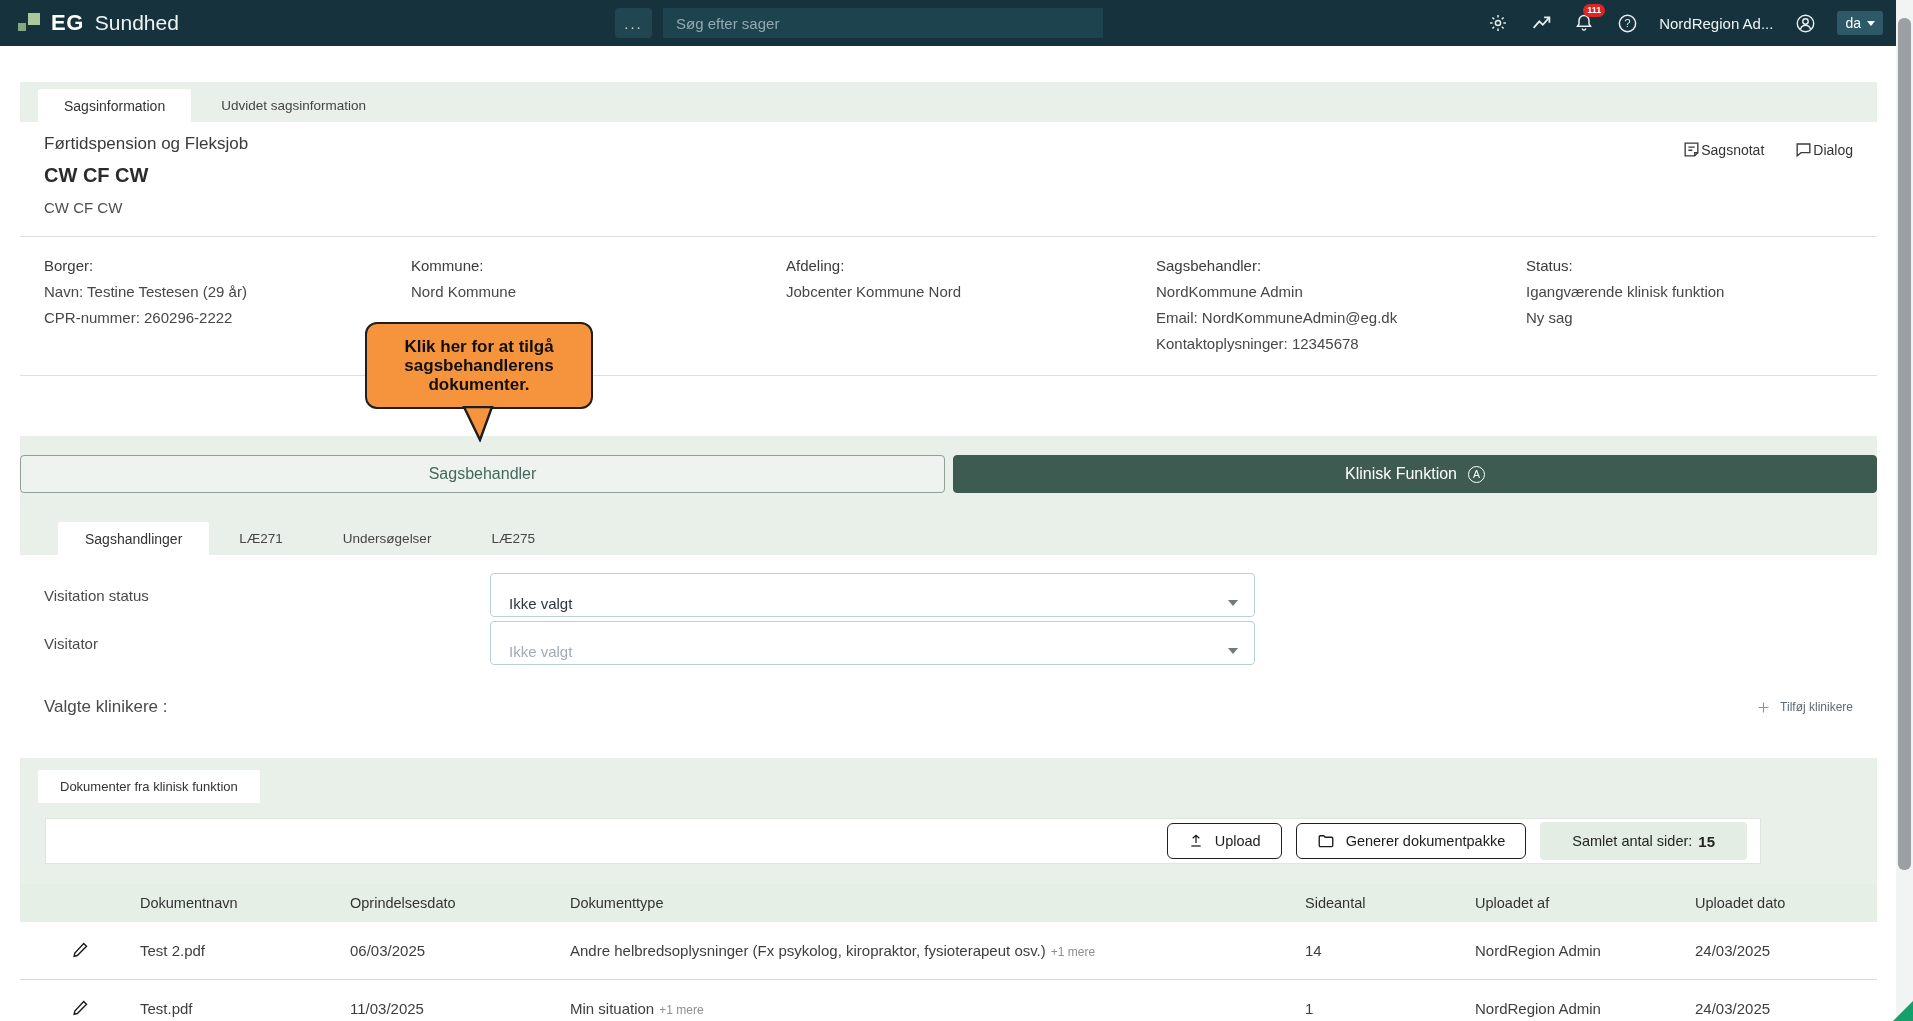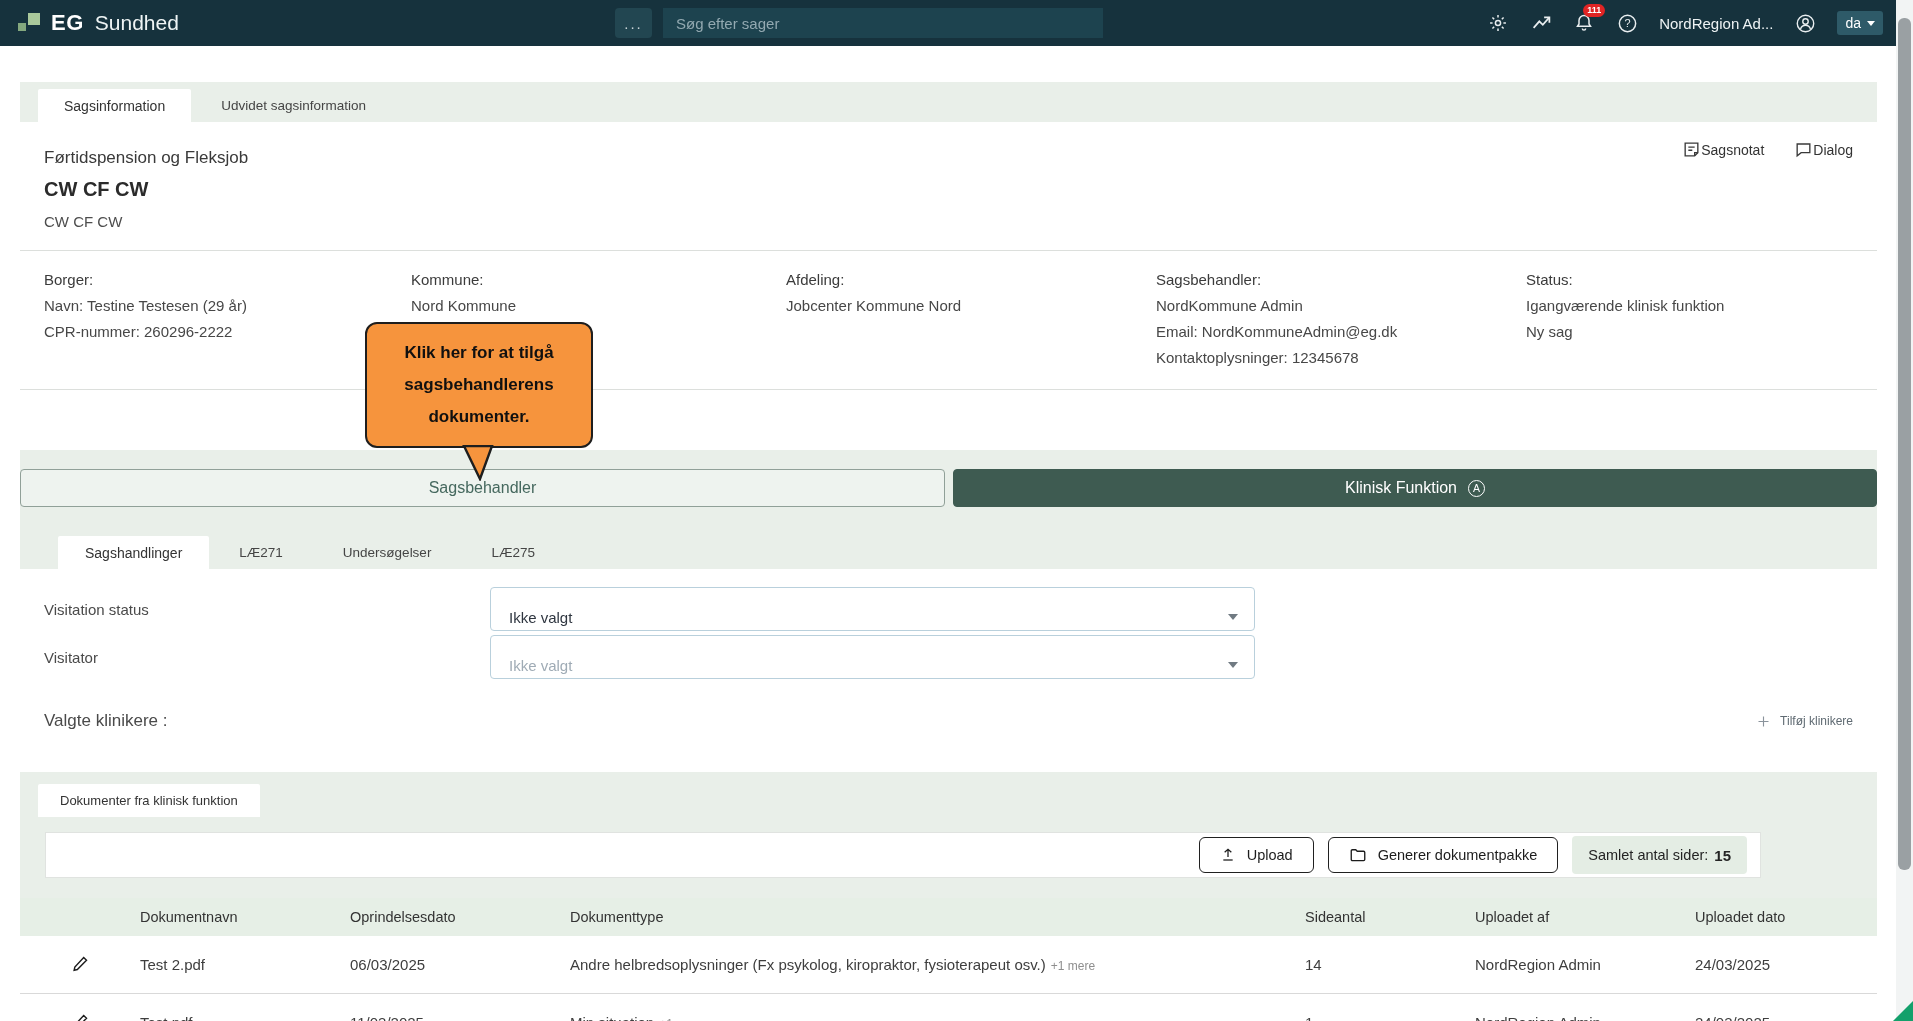--- a/index.html
+++ b/index.html
@@ -38,36 +38,36 @@
   .tab.active { background:#fff; border-radius:2px 2px 0 0; font-size:14px; color:#333; }
   .tabbar1 .tab.active { margin-left:18px; padding:0 26px; }
   .tabbar2 { margin-top:29px; height:33px;padding-left:28px; }
   .tabbar2 .tab { height:33px; }
   .tabbar2 .tab.active { margin-left:10px; padding:0 27px; }
   .tabbar3 { margin-top:12px; height:33px; }
   .tabbar3 .tab.active { margin-left:18px; padding:0 22px; font-size:13px; }
 
   
   .card1 { background:#fff; }
-  .card1-head { padding:26px 24px 20px; position:relative; }
+  .card1-head { padding:12px 24px 20px; position:relative; }
   .case-type { font-size:17px; color:#3a3a3a; }
   .case-title { font-size:20px; font-weight:bold; color:#2b2b2b; margin-top:10px; }
   .case-sub { font-size:15px; color:#4d4d4d; margin-top:12px; }
   .head-actions { position:absolute; top:18px; right:24px; display:flex; gap:30px; }
   .head-action { display:flex; align-items:center; font-size:14px; color:#333; cursor:pointer; }
   .divider { height:1px; background:#dcdfdc; }
   .info-grid { display:grid; grid-template-columns:367px 375px 370px 370px 1fr; padding:16px 24px 18px; }
   .info-label { font-size:15px; color:#3b3b3b; line-height:26px; }
   .info-line { font-size:15px; color:#474747; line-height:26px; }
   .card1-spacer { height:60px; background:#fff; }
 
   
   .tooltip { position:absolute; left:365px; top:322px; width:228px; z-index:20; }
   .tooltip-box { background:#f6943d; border:2px solid #1e1e1e; border-radius:12px; padding:13px 8px;
-                 text-align:center; font-size:17px; font-weight:bold; color:#101010; line-height:32px; }
+                 text-align:center; font-size:17px; font-weight:bold; color:#101010; line-height:19px; }
   .tooltip-tail { position:absolute; left:96px; top:calc(100% - 3px); }
 
   
   .btn-row { display:flex; gap:8px; margin-top:19px; }
   .btn-sagsbehandler { width:925px; height:38px; background:#eef3ef; border:1px solid #90a098; border-radius:4px;
                        color:#45685e; font-size:16px; display:flex; align-items:center; justify-content:center; cursor:pointer; font-family:inherit; }
   .btn-klinisk { flex:1; height:38px; background:#3e5b51; border:1px solid #3e5b51; border-radius:4px; color:#fff;
                  font-size:16px; display:flex; align-items:center; justify-content:center; gap:11px; cursor:pointer; font-family:inherit; }
   .circle-a { width:17px; height:17px; border:1.5px solid #fff; border-radius:50%; font-size:10.5px;
               display:flex; align-items:center; justify-content:center; }
@@ -84,21 +84,21 @@
   .valgte-row { display:flex; justify-content:space-between; align-items:center; margin-top:34px; }
   .valgte-label { font-size:17px; color:#4a4a4a; }
   .add-klinikere { display:flex; align-items:center; gap:9px; font-size:12px; color:#5f6a72; cursor:pointer; }
 
   
   .toolbar { margin:15px 0 0 25px; width:1716px; height:46px; background:#fff; border:1px solid #e0e3e0;
              display:flex; align-items:center; justify-content:flex-end; gap:14px; padding-right:13px; }
   .tool-btn { display:flex; align-items:center; gap:11px; border:1.5px solid #202020; border-radius:6px; background:#fff;
               padding:0 20px; height:36px; font-size:14.5px; color:#1c1c1c; cursor:pointer; font-family:inherit; }
   .pages-badge { background:#e4ede4; border-radius:4px; height:38px; display:flex; align-items:center;
-                 padding:0 16px; font-size:14.5px; color:#242424; gap:6px; }
+                 padding:0 32px; font-size:14.5px; color:#242424; gap:6px; }
   .pages-badge b { font-size:15px; }
   .doc-table { margin-top:20px; }
   .thead, .trow { display:grid; grid-template-columns:120px 210px 220px 735px 170px 220px 1fr; align-items:center; }
   .thead { background:#e6efe6; height:38px; font-size:14.5px; color:#333; }
   .trow { background:#fff; height:58px; font-size:15px; color:#3e3e3e; border-bottom:1px solid #d9d9d9; cursor:pointer; }
   .edit-cell { display:flex; justify-content:center; }
   .edit-btn { background:none; border:none; cursor:pointer; padding:4px; }
   .more-tag { font-size:12px; color:#8e8e8e; margin-left:5px; }
 
   

